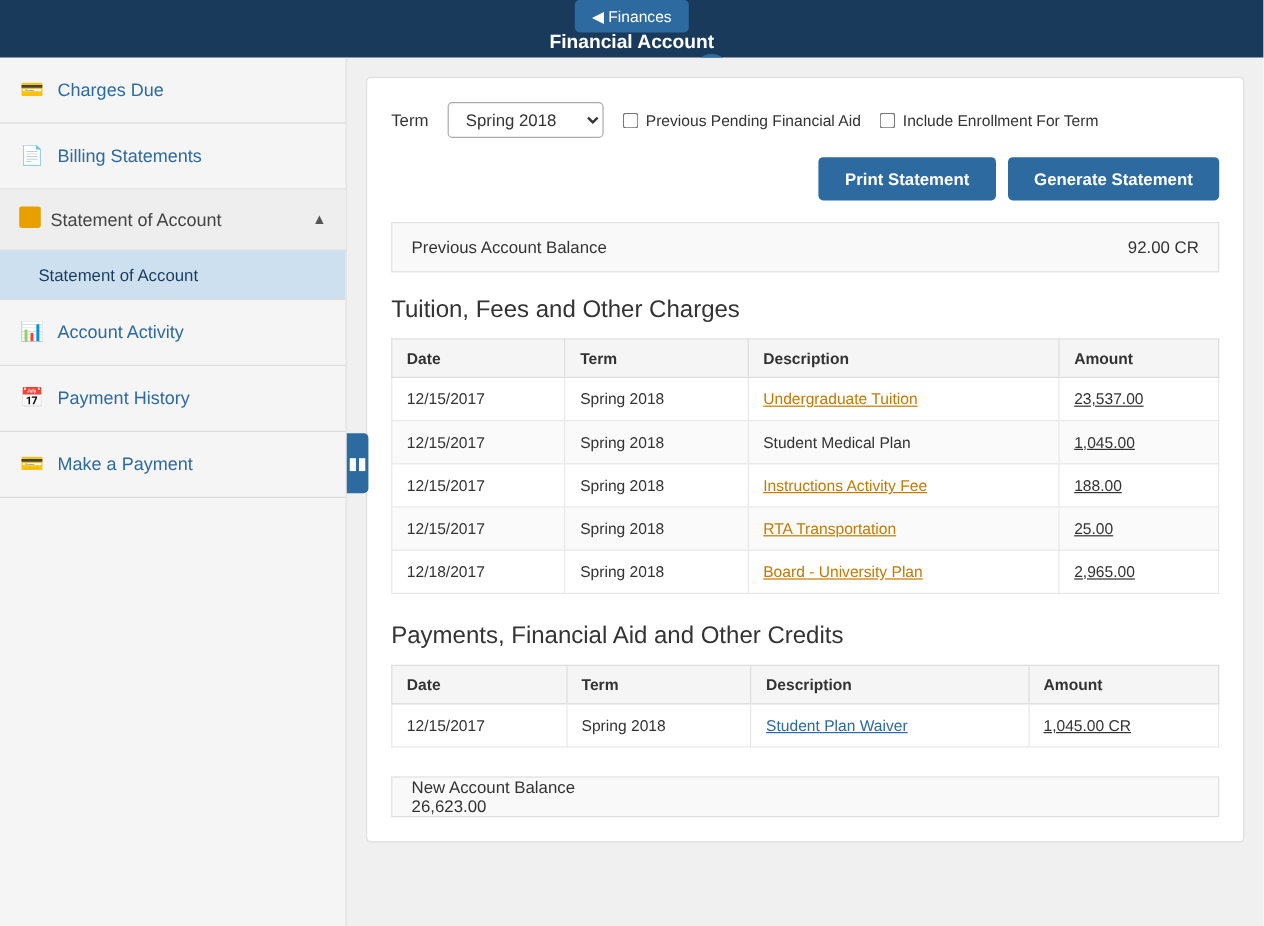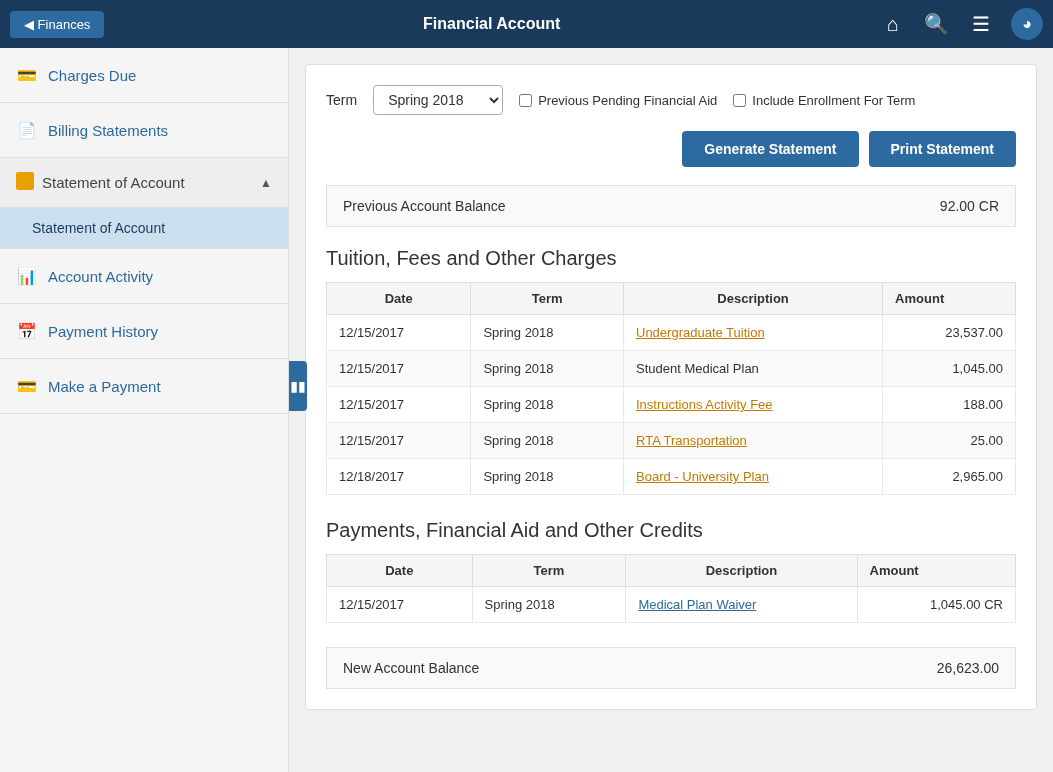--- a/index.html
+++ b/index.html
@@ -7,20 +7,21 @@
 
     
     .top-nav {
       background: #1a3a5c;
       height: 48px;
       display: flex;
       align-items: center;
       padding: 0 10px;
       color: white;
       flex-shrink: 0;
+      flex-direction: column;
     }
     .back-btn {
       background: #2d6a9f;
       border: none;
       color: white;
       padding: 6px 14px;
       border-radius: 4px;
       cursor: pointer;
       font-size: 13px;
       display: flex;
@@ -205,47 +206,48 @@
     
     .data-table {
       width: 100%;
       border-collapse: collapse;
       margin-bottom: 24px;
     }
     .data-table th {
       background: #f5f5f5;
       border: 1px solid #ddd;
       padding: 8px 12px;
-      text-align: center;
+      text-align: left;
       font-size: 13px;
       font-weight: bold;
       color: #333;
     }
     .data-table th:last-child { text-align: left; }
     .data-table td {
       border: 1px solid #e8e8e8;
       padding: 10px 12px;
       font-size: 13px;
       color: #333;
     }
-    .data-table td:last-child { text-align: right; }
+    .data-table td:last-child { text-align: left; text-decoration: underline; }
     .data-table tr:nth-child(even) td { background: #fafafa; }
     .link-text { color: #c47a00; text-decoration: underline; cursor: pointer; }
     .link-blue { color: #2d6a9f; text-decoration: underline; cursor: pointer; }
 
     
     .new-balance-row {
       display: flex;
       justify-content: space-between;
       align-items: flex-start;
       background: #f9f9f9;
       border: 1px solid #e0e0e0;
-      padding: 12px 16px;
-      font-size: 14px;
-      color: #333;
+      padding: 0 16px;
+      font-size: 14px;
+      color: #333;
+      flex-direction: column;
     }
 
     
     .collapse-handle {
       position: absolute;
       left: 289px;
       top: 50%;
       transform: translateY(-50%);
       width: 18px;
       height: 50px;
@@ -340,22 +342,22 @@
           <input type="checkbox" style="">
           <span>Previous Pending Financial Aid</span>
         </label>
         <label class="checkbox-group">
           <input type="checkbox" style="">
           <span>Include Enrollment For Term</span>
         </label>
       </div>
 
       <div class="btn-row">
+        <button class="btn-primary">Print Statement</button>
         <button class="btn-primary">Generate Statement</button>
-        <button class="btn-primary">Print Statement</button>
       </div>
 
       <div class="balance-row">
         <span>Previous Account Balance</span>
         <span class="amount">92.00 CR</span>
       </div>
 
       <h2 class="section-title">Tuition, Fees and Other Charges</h2>
 
       <table class="data-table">
@@ -409,21 +411,21 @@
             <th>Date</th>
             <th>Term</th>
             <th>Description</th>
             <th>Amount</th>
           </tr>
         </thead>
         <tbody id="credits-tbody">
         <tr>
     <td>12/15/2017</td>
     <td>Spring 2018</td>
-    <td><span class="link-blue">Medical Plan Waiver</span></td>
+    <td><span class="link-blue">Student Plan Waiver</span></td>
     <td>1,045.00 CR</td>
   </tr>
           </tbody>
       </table>
 
       <div class="new-balance-row">
         <span>New Account Balance</span>
         <span>26,623.00</span>
       </div>
 

